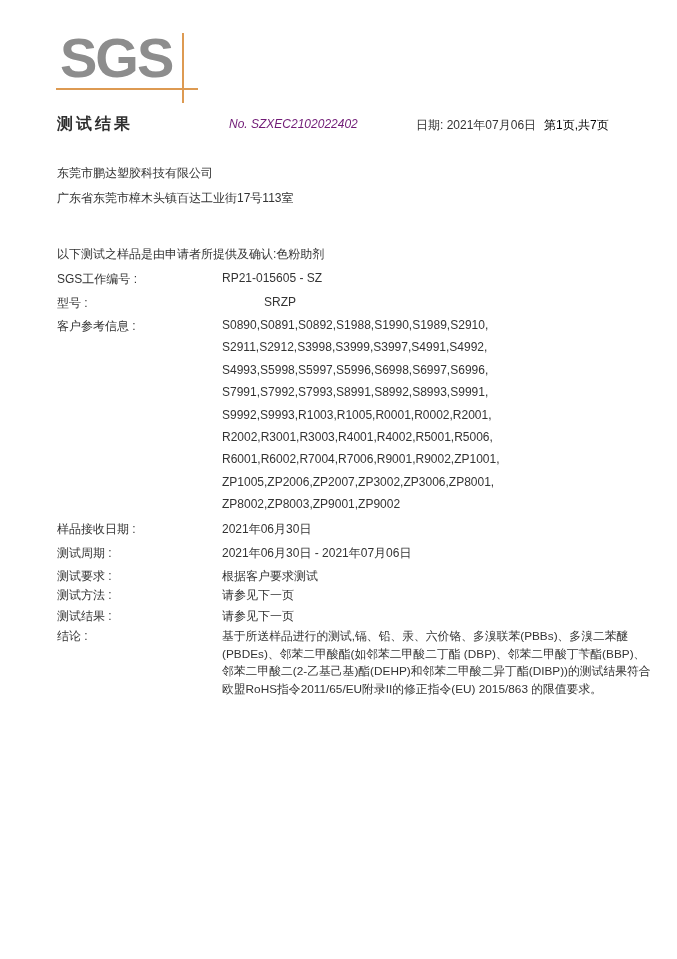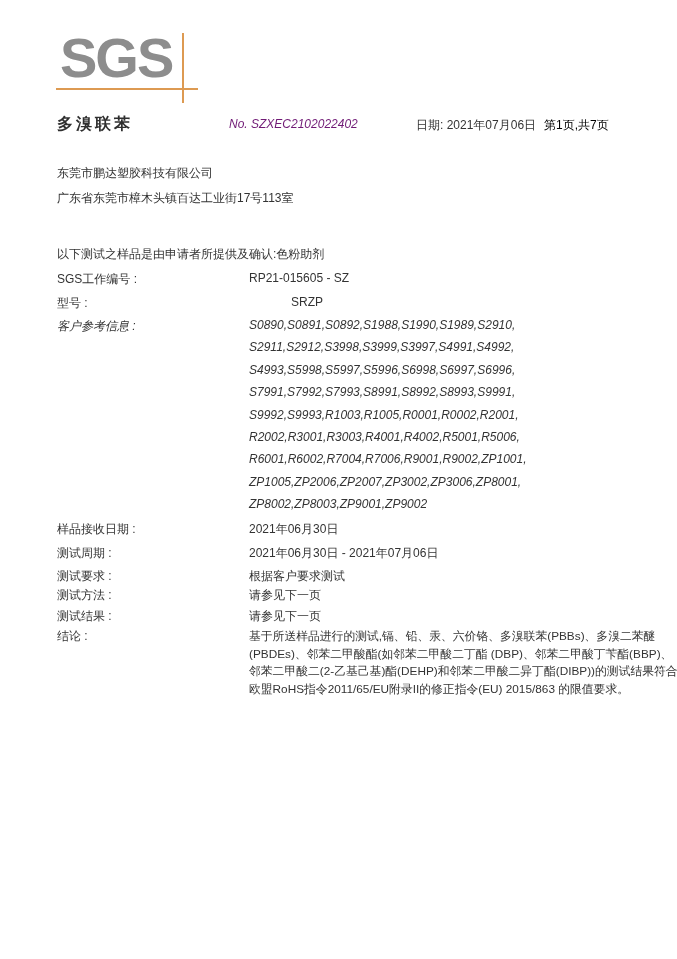--- a/index.html
+++ b/index.html
@@ -19,21 +19,21 @@
   .page-info{position:absolute;left:544px;top:3px;font-size:12px;color:#000000;}
 
   
   .company{position:absolute;left:57px;top:165px;font-size:12px;color:#333;}
   .company-addr{position:absolute;left:57px;top:190px;font-size:12px;color:#333;}
   .sample-statement{position:absolute;left:57px;top:246px;font-size:12px;color:#333;}
 
   
   .row{position:absolute;left:57px;display:flex;font-size:12px;color:#333;}
   .row .lbl{width:165px;flex:0 0 165px;}
-  .row .val{flex:1;margin-left:27px;}
+  .row .val{flex:1;}
   .ref-list{white-space:pre-line;line-height:22.4px;margin-top:-4px;}
   .conclusion-val{width:432px;line-height:17.6px;font-size:11.8px;}
 
   
   .legal-wrap{position:absolute;left:183px;top:837px;width:460px;}
   .legal-inner{width:920px;transform:scale(0.5);transform-origin:top left;}
   .legal-text{font-size:9.7px;line-height:11.3px;color:#4a4a4a;text-align:justify;}
   .attention-text{font-size:9.7px;line-height:11.3px;color:#e87320;font-weight:bold;margin-top:2px;}
   .addr-rule{position:absolute;left:183px;top:916px;width:458px;height:1px;background:#c8c8c8;}
   .addr-vline{position:absolute;left:180px;top:916px;width:2px;height:43px;background:#dd9a52;}
@@ -54,39 +54,39 @@
 </head>
 <body>
 
 <div class="page">
 
   <div class="logo-text">SGS</div>
   <div class="logo-hline"></div>
   <div class="logo-vline"></div>
 
   <div class="title-row">
-    <span class="doc-title">多溴联苯</span>
+    <span class="doc-title">测试结果</span>
     <span class="report-no">No. SZXEC2102022402</span>
     <span class="report-date">日期: 2021年07月06日</span>
     <span class="page-info">第1页,共7页</span>
   </div>
 
   <div class="company">东莞市鹏达塑胶科技有限公司</div>
   <div class="company-addr">广东省东莞市樟木头镇百达工业街17号113室</div>
   <div class="sample-statement">以下测试之样品是由申请者所提供及确认:色粉助剂</div>
 
   <div class="row" style="top:271px;">
     <span class="lbl">SGS工作编号 :</span>
     <span class="val">RP21-015605 - SZ</span>
   </div>
   <div class="row" style="top:295px;gap:42px;">
     <span class="lbl">型号 :</span>
     <span class="val">SRZP</span>
   </div>
-  <div class="row" style="top:318px;font-style:italic;">
+  <div class="row" style="top:318px;">
     <span class="lbl">客户参考信息 :</span>
     <span class="val ref-list">S0890,S0891,S0892,S1988,S1990,S1989,S2910,
 S2911,S2912,S3998,S3999,S3997,S4991,S4992,
 S4993,S5998,S5997,S5996,S6998,S6997,S6996,
 S7991,S7992,S7993,S8991,S8992,S8993,S9991,
 S9992,S9993,R1003,R1005,R0001,R0002,R2001,
 R2002,R3001,R3003,R4001,R4002,R5001,R5006,
 R6001,R6002,R7004,R7006,R9001,R9002,ZP1001,
 ZP1005,ZP2006,ZP2007,ZP3002,ZP3006,ZP8001,
 ZP8002,ZP8003,ZP9001,ZP9002</span>

